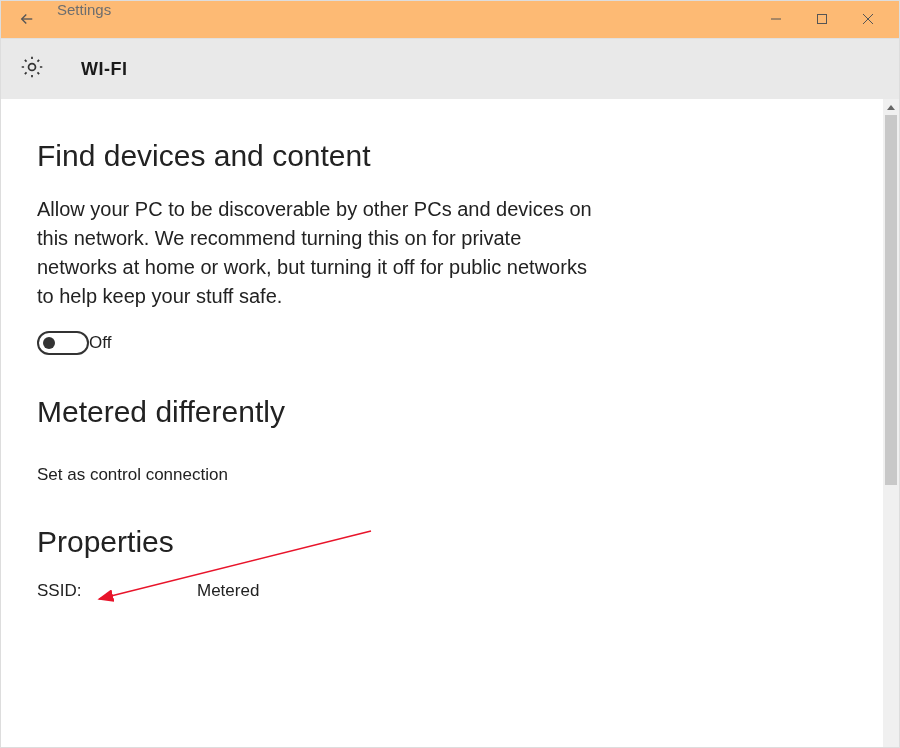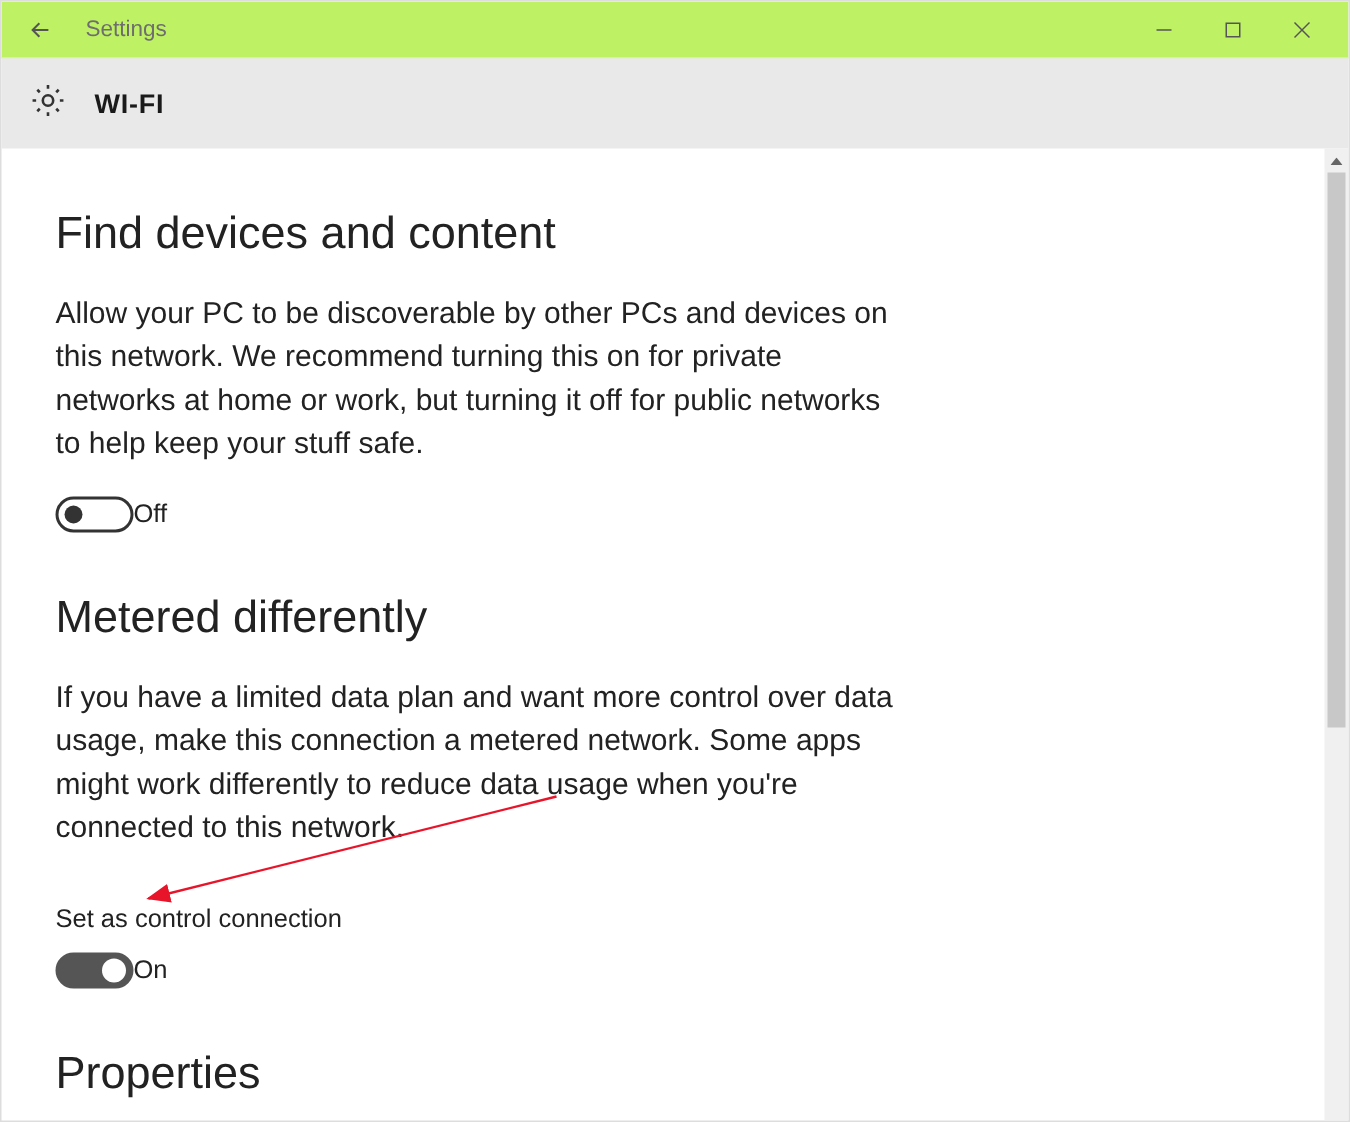--- a/index.html
+++ b/index.html
@@ -7,23 +7,23 @@
       font-family: "Segoe UI", -apple-system, sans-serif;
       background: #fff;
       width: 900px;
       height: 748px;
       overflow: hidden;
       position: relative;
       border: 1px solid #ddd;
     }
     .titlebar {
       height: 38px;
-      background: #bef264;
-      display: flex;
-      align-items: center;
+      background: #fdba74;
+      display: flex;
+      align-items: flex-start;
       padding: 0 8px;
       border-bottom: 1px solid #e0e0e0;
     }
     .back-btn {
       width: 36px; height: 36px;
       display: flex; align-items: center; justify-content: center;
       color: #555;
     }
     .app-title {
       margin-left: 12px;
@@ -36,21 +36,21 @@
       width: 46px; height: 36px;
       display: flex; align-items: center; justify-content: center;
       color: #555;
     }
     .subheader {
       height: 60px;
       background: #e9e9e9;
       display: flex;
       align-items: center;
       padding: 0 18px;
-      gap: 18px;
+      gap: 36px;
     }
     .gear { color: #333; }
     .page-title {
       font-size: 18px;
       font-weight: 700;
       letter-spacing: 0.5px;
       color: #1a1a1a;
     }
     .content-area {
       position: relative;
@@ -196,28 +196,21 @@
     <h2 class="section">Find devices and content</h2>
     <p class="desc">Allow your PC to be discoverable by other PCs and devices on this network. We recommend turning this on for private networks at home or work, but turning it off for public networks to help keep your stuff safe.</p>
     <div class="toggle-row">
       <div class="toggle">
         <div class="knob"></div>
       </div>
       <span class="toggle-label">Off</span>
     </div>
 
     <h2 class="section mt">Metered differently</h2>
-    <p class="desc">If you have a limited data plan and want more control over data usage, make this connection a metered network. Some apps might work differently to reduce data usage when you're connected to this network.</p>
     <div class="sub-label">Set as control connection</div>
-    <div class="toggle-row">
-      <div class="toggle on">
-        <div class="knob"></div>
-      </div>
-      <span class="toggle-label">On</span>
-    </div>
 
     <h2 class="section mt">Properties</h2>
     <div class="prop-row">
       <span class="prop-key">SSID:</span>
       <span>Metered</span>
     </div>
 
   </div>
 
   <div class="scrollbar">

